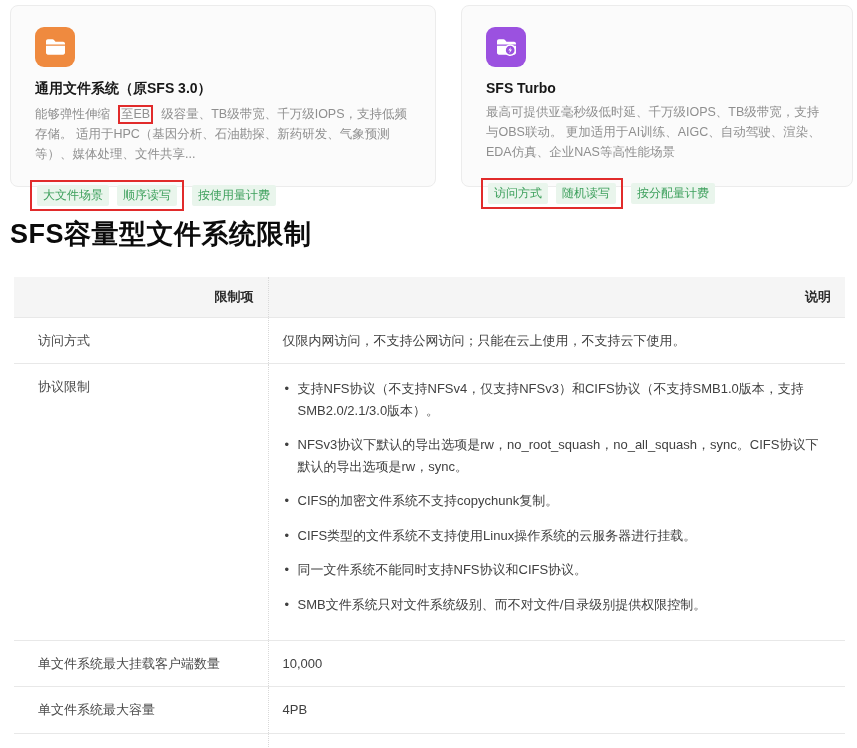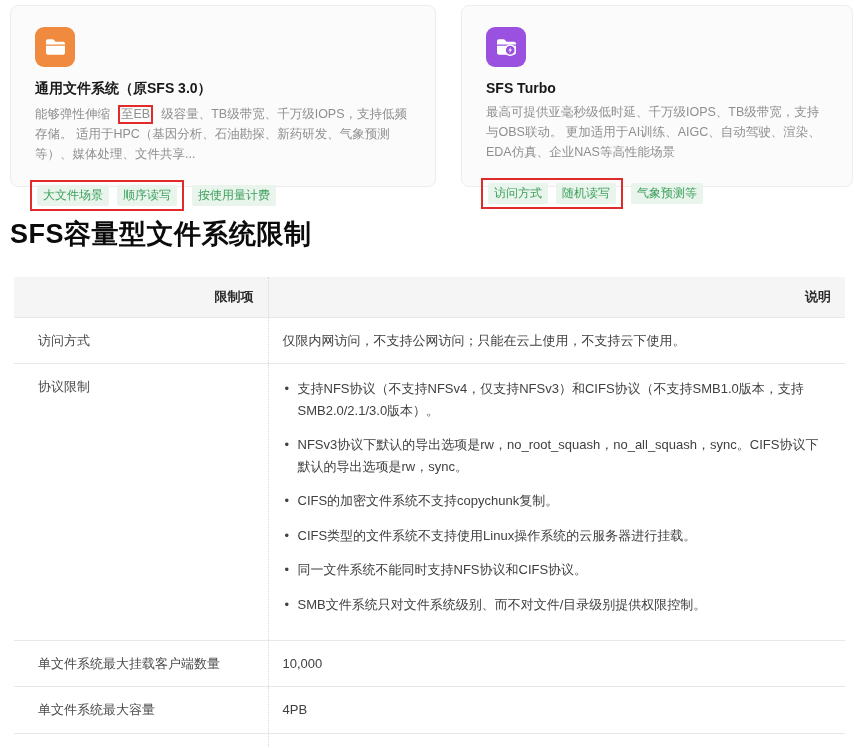--- a/index.html
+++ b/index.html
@@ -114,21 +114,21 @@
           <path d="M16.9 11.9l-2.5 3.6h1.7l-.9 2.9 2.8-3.8h-1.8z" fill="#fff"></path>
         </svg>
       </div>
       <h3>SFS Turbo</h3>
       <p class="desc">最高可提供亚毫秒级低时延、千万级IOPS、TB级带宽，支持与OBS联动。 更加适用于AI训练、AIGC、自动驾驶、渲染、EDA仿真、企业NAS等高性能场景</p>
       <div class="tags">
         <span class="tag-group">
           <span class="tag">访问方式</span>
           <span class="tag">随机读写</span>
         </span>
-        <span class="tag">气象预测等</span>
+        <span class="tag">按分配量计费</span>
       </div>
     </article>
 
   </section>
 
   <h1>SFS容量型文件系统限制</h1>
 
   <table>
     <colgroup>
         <col class="c1">

